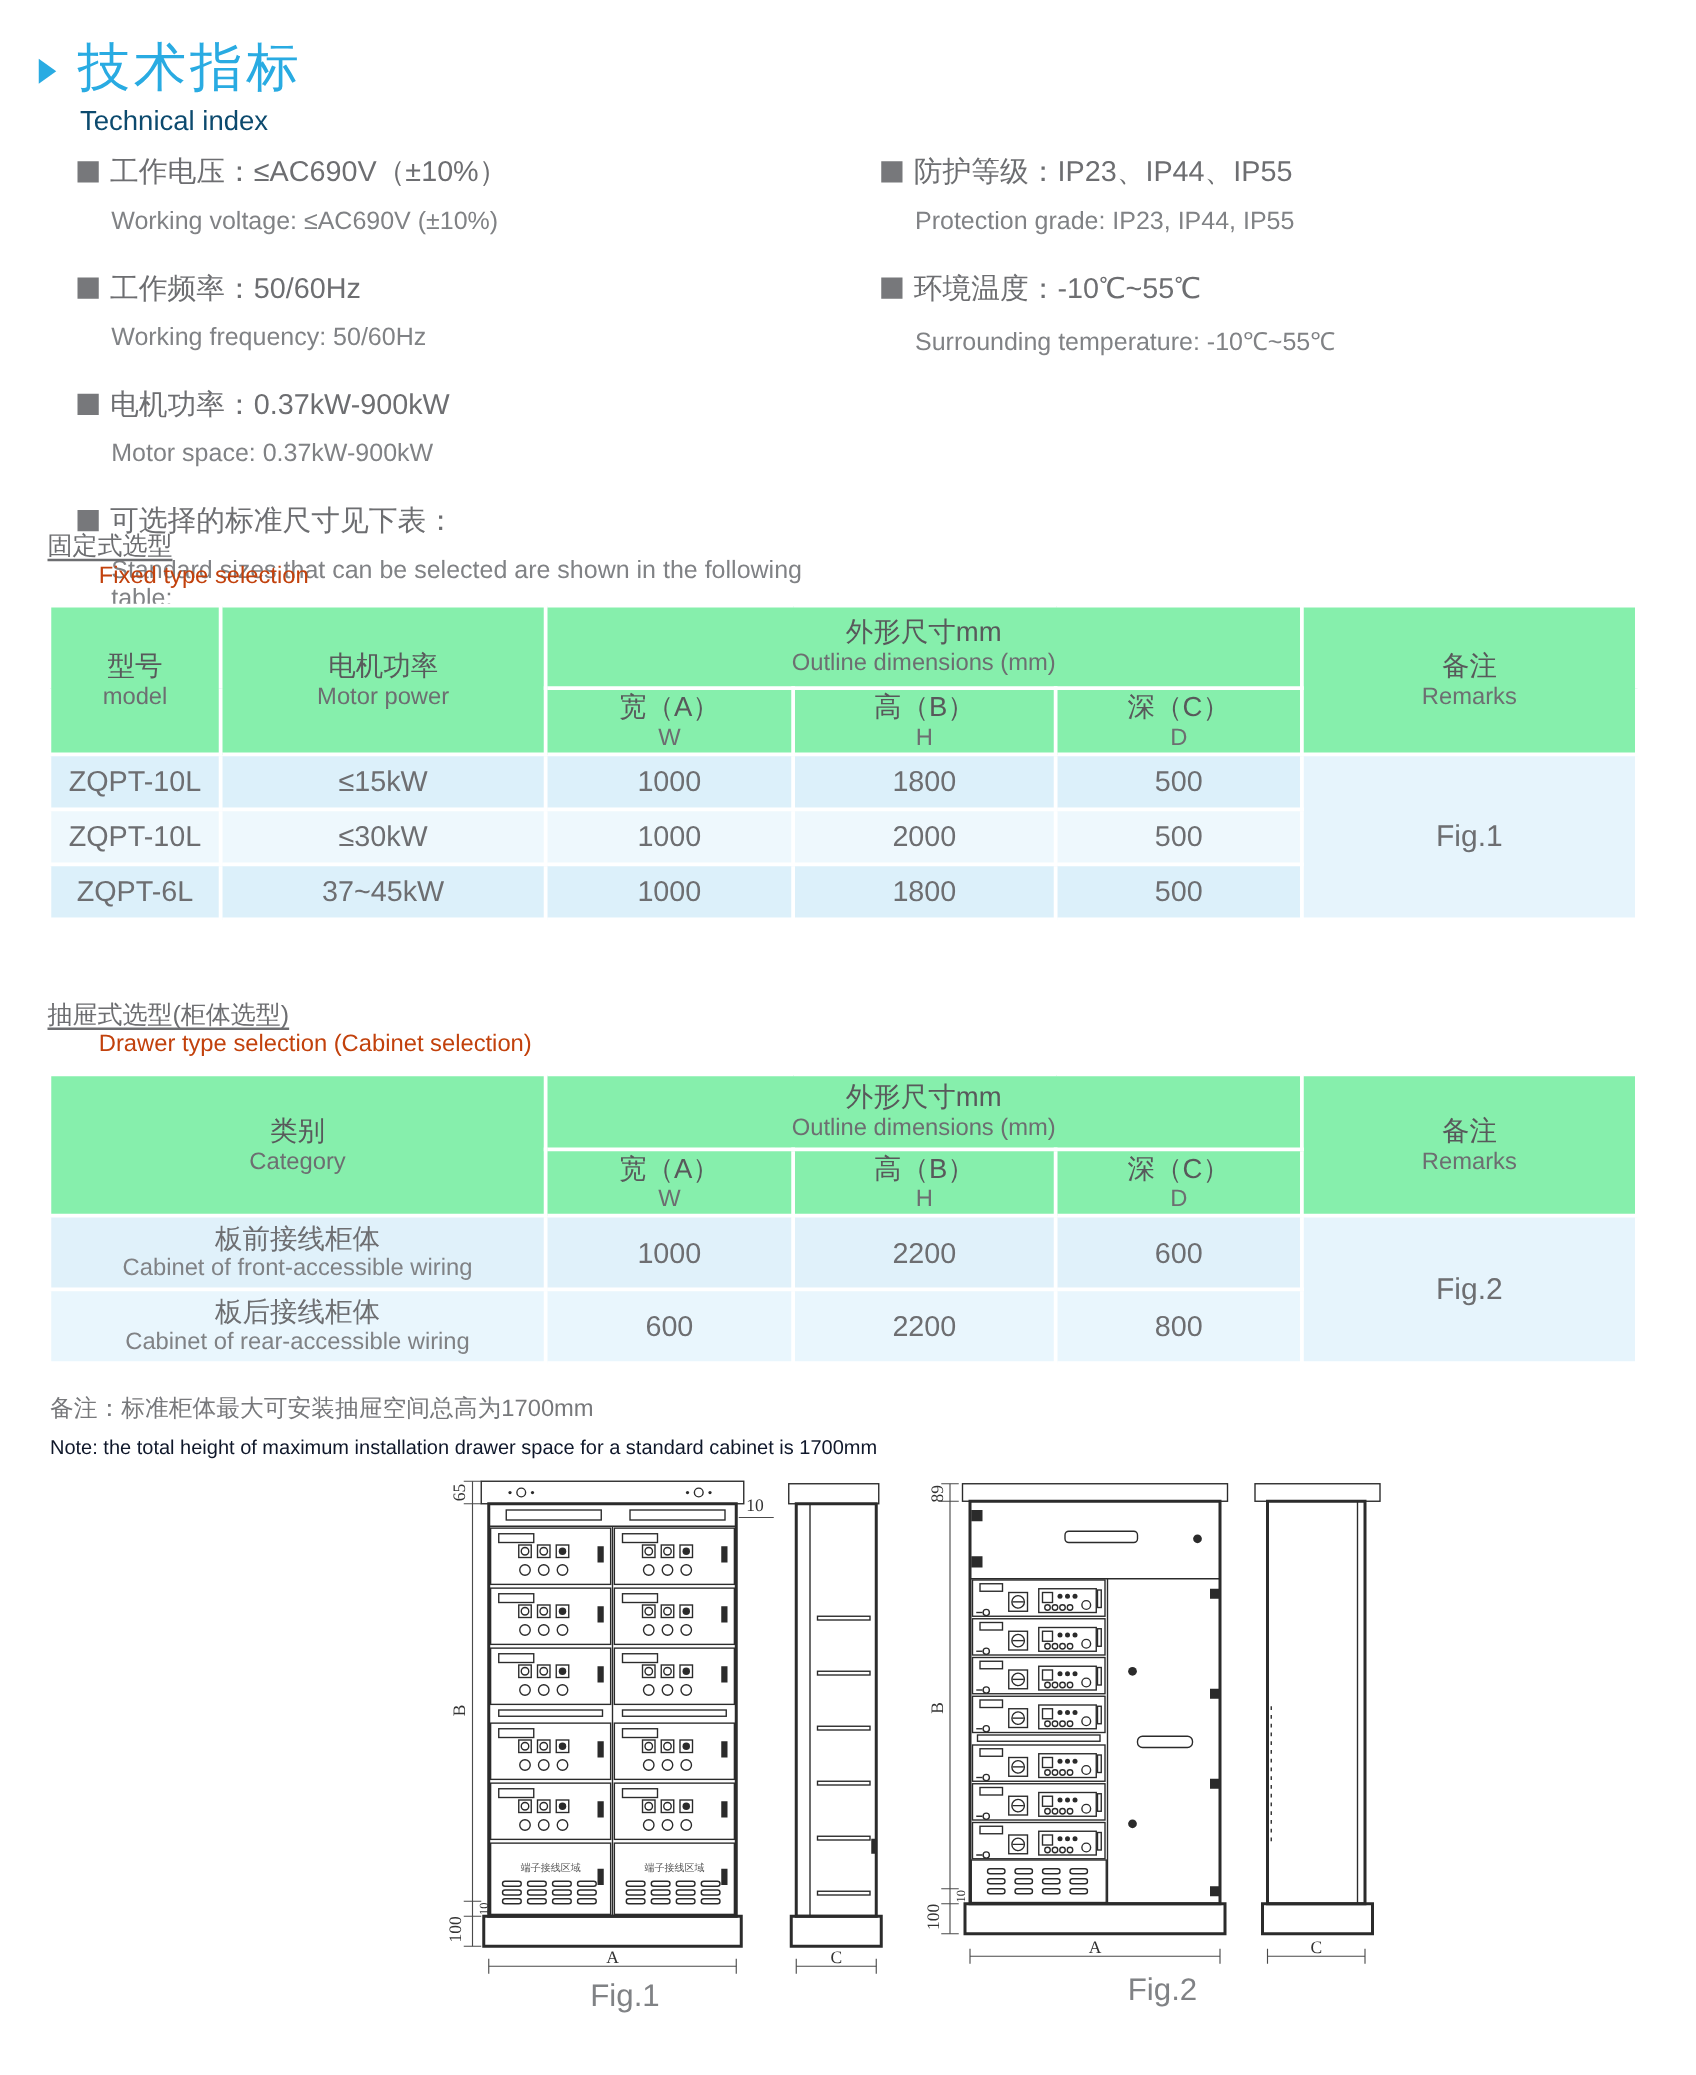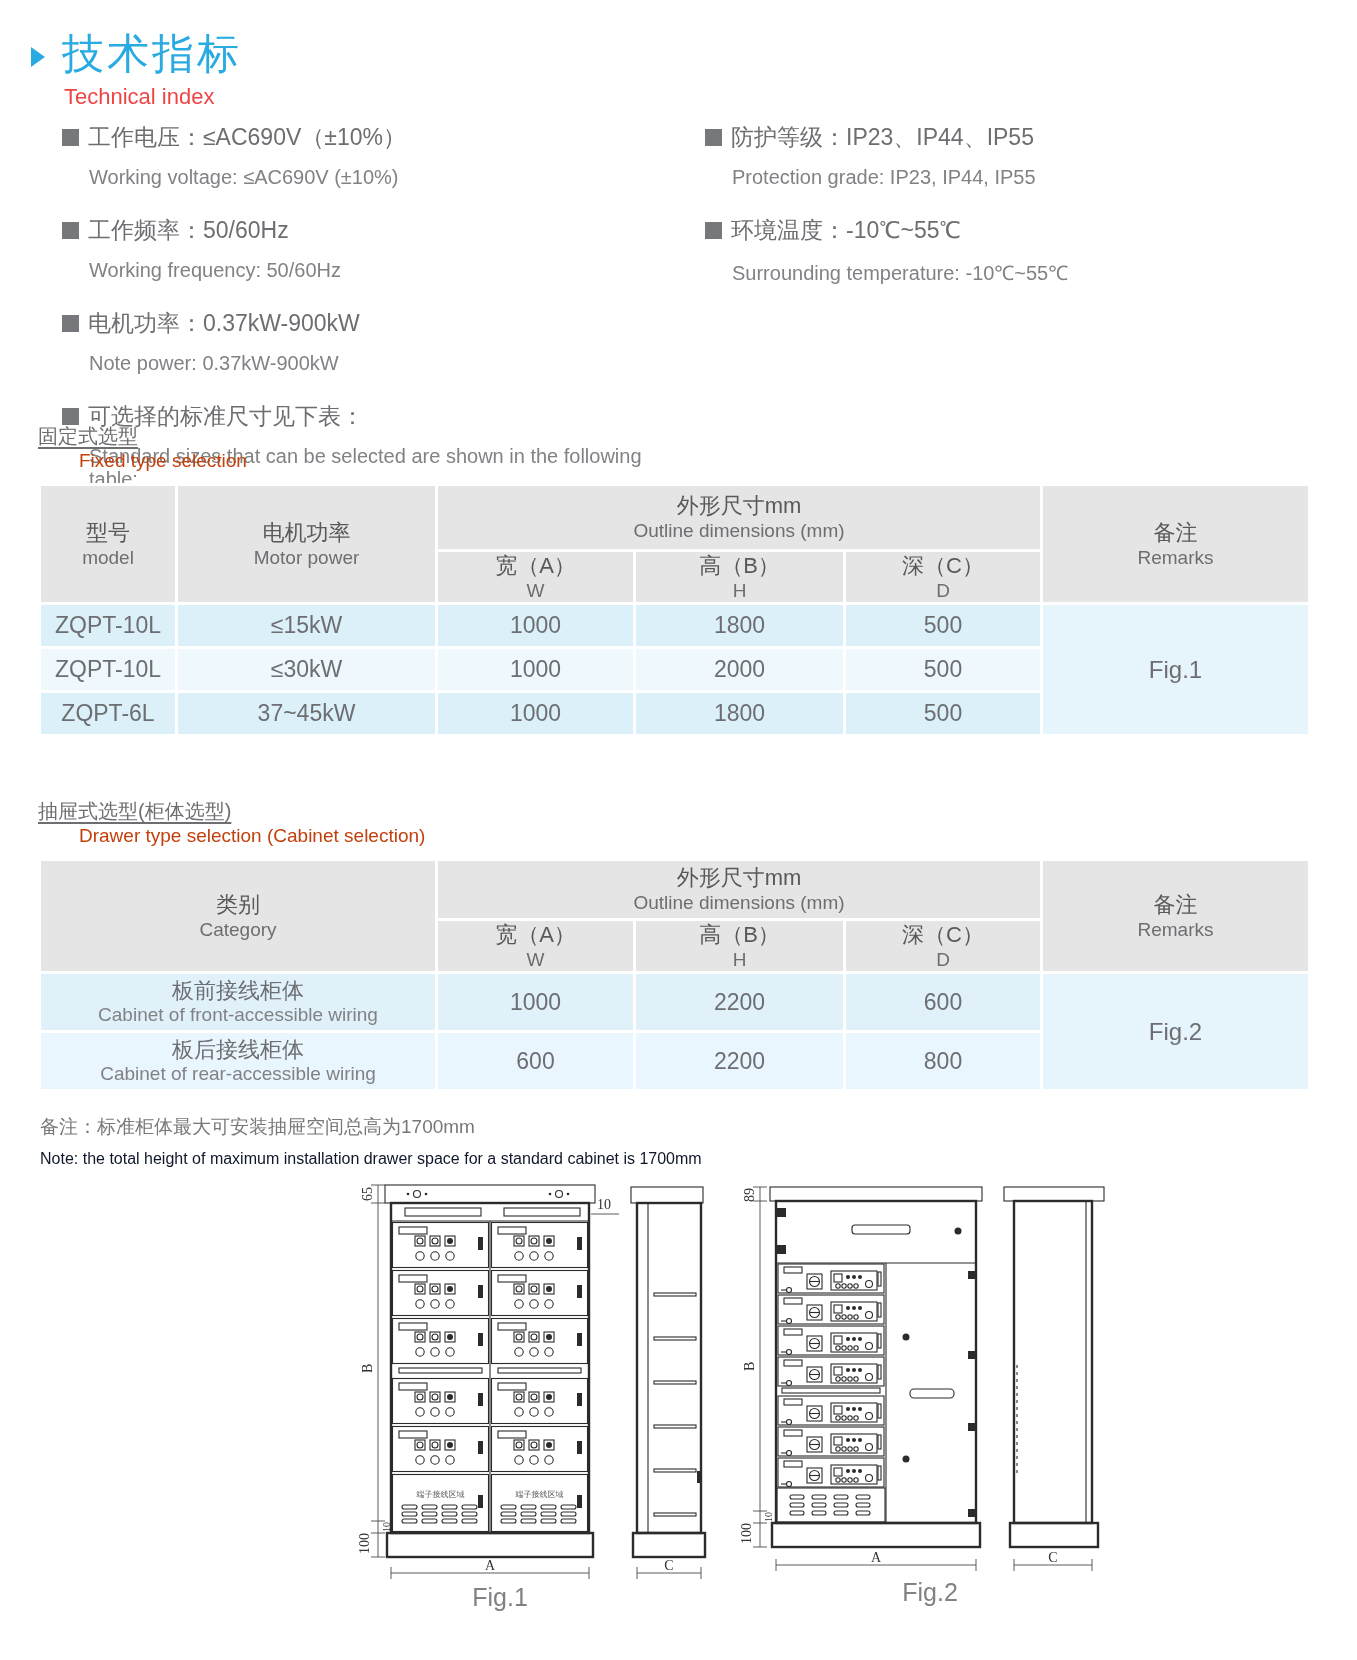--- a/index.html
+++ b/index.html
@@ -2,34 +2,34 @@
 <html><head>
 <meta charset="utf-8">
 <style>
   html,body{margin:0;padding:0;background:#fff;}
   .page{position:relative;width:1357px;height:1660px;background:#fff;overflow:hidden;
         font-family:"Liberation Sans",sans-serif;color:#6d6e71;padding-left:10px;}
   
   .hdr-arrow{position:absolute;left:31px;top:47px;width:0;height:0;
      border-left:14px solid #29abe2;border-top:10px solid transparent;border-bottom:10px solid transparent;}
   .title-zh{position:absolute;left:62px;top:26px;font-size:42px;color:#29abe2;letter-spacing:3px;}
-  .title-en{position:absolute;left:64px;top:84px;font-size:22px;color:#ef4444;}
+  .title-en{position:absolute;left:64px;top:84px;font-size:22px;color:#0c4a6e;}
   
   .spec-col{position:absolute;top:122px;width:620px;}
   .spec-col.left{left:62px;} .spec-col.right{left:705px;}
   .spec-zh{display:flex;align-items:center;font-size:23px;color:#6d6e71;margin:0 0 13px 0;}
   .bullet{width:17px;height:17px;background:#77787b;margin-right:9px;flex:none;}
   .spec-en{font-size:20px;color:#808285;margin:0 0 26px 27px;}
   
   .sec-zh{position:absolute;font-size:20px;color:#6d6e71;text-decoration:underline;text-underline-offset:4px;text-align:right;}
   .sec-en{position:absolute;font-size:19px;color:#c2410c;margin-left:41px;}
   
   table.spec-table{position:absolute;border-collapse:collapse;table-layout:fixed;}
   table.spec-table td{border:3px solid #fff;text-align:center;vertical-align:middle;padding:0;}
-  td.th{background:#e5e5e5;color:#58595b;}
+  td.th{background:#86efac;color:#58595b;}
   .th .zh{font-size:22px;line-height:1.25;}
   .th .en{font-size:19px;color:#6d6e71;line-height:1.2;}
   td.val{font-size:23px;color:#6d6e71;}
   td.cell2 .zh{font-size:22px;line-height:1.2;}
   td.cell2 .en{font-size:19px;color:#808285;line-height:1.2;}
   tr.r-odd td{background:#dcf0fa;} tr.r-even td{background:#eef8fd;}
   tr.d-odd td{background:#e0f1fa;} tr.d-even td{background:#e9f6fd;}
   td.remark{background:#e6f4fc !important;font-size:24px;color:#6d6e71;}
   
   .note-zh{position:absolute;left:40px;top:1114px;font-size:19px;color:#77787b;}
@@ -62,21 +62,21 @@
     <div class="spec-en">Working voltage: ≤AC690V (±10%)</div>
     <div class="spec-zh">
         <span class="bullet"></span>
         <span>工作频率：50/60Hz</span>
       </div>
     <div class="spec-en">Working frequency: 50/60Hz</div>
     <div class="spec-zh">
         <span class="bullet"></span>
         <span>电机功率：0.37kW-900kW</span>
       </div>
-    <div class="spec-en">Note power: 0.37kW-900kW</div>
+    <div class="spec-en">Motor space: 0.37kW-900kW</div>
     <div class="spec-zh">
         <span class="bullet"></span>
         <span>可选择的标准尺寸见下表：</span>
       </div>
     <div class="spec-en">Standard sizes that can be selected are shown in the following table:</div>
   </div>
   <div class="spec-col right">
     <div class="spec-zh">
         <span class="bullet"></span>
         <span>防护等级：IP23、IP44、IP55</span>

